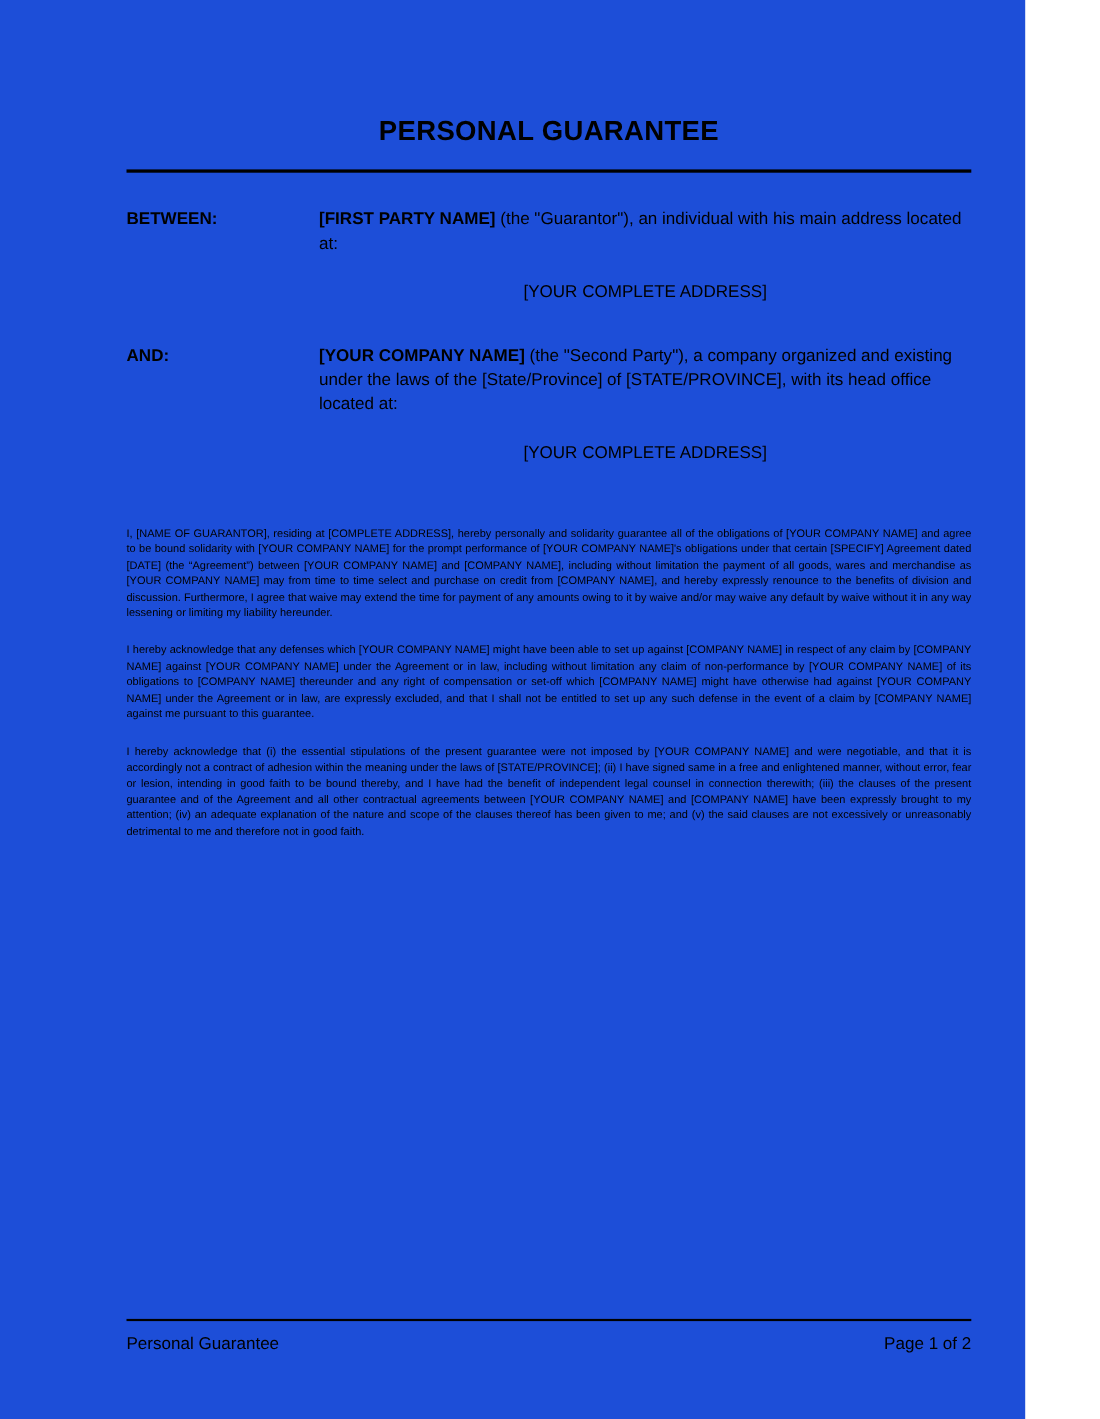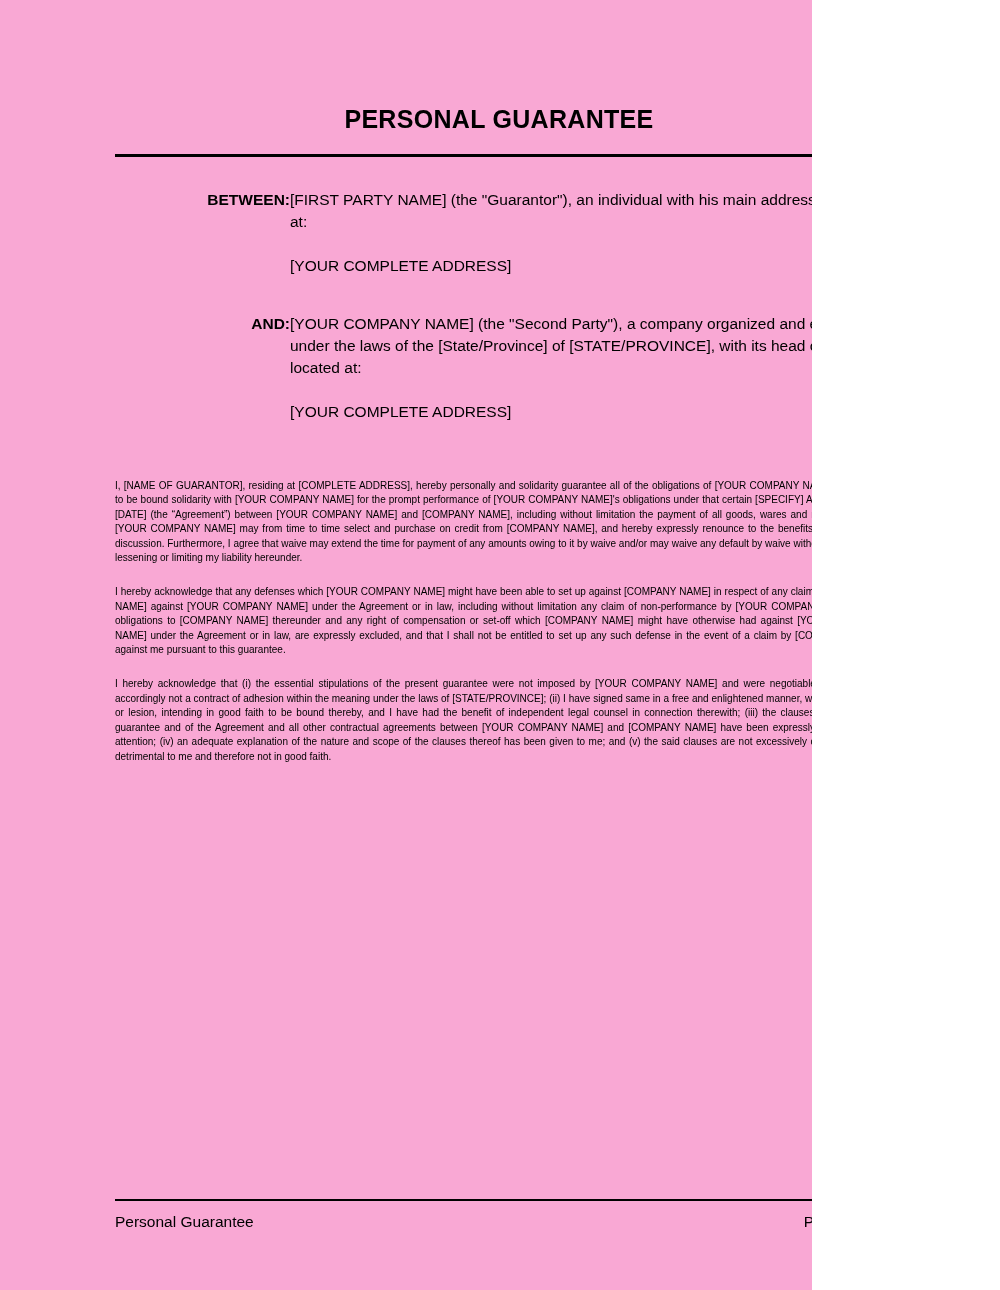--- a/index.html
+++ b/index.html
@@ -6,23 +6,23 @@
     margin: 0;
     padding: 0;
     background: #ffffff;
   }
   body {
     font-family: "Liberation Sans", sans-serif;
     color: #000000;
   }
   .page {
     position: relative;
-    width: 812px;
+    width: 932px;
     height: 1290px;
-    background: #f9a8d4;
+    background: #1d4ed8;
     box-sizing: border-box;
     overflow: hidden;
   }
   .content {
     position: absolute;
     left: 115px;
     top: 0;
     width: 768px;
   }
 
@@ -59,32 +59,32 @@
   }
   .party-block.second {
     margin-top: 36px;
   }
   .party-label {
     width: 175px;
     flex: 0 0 175px;
     font-size: 15.5px;
     font-weight: bold;
     line-height: 1.42;
-    text-align: right;
   }
   .party-body {
     flex: 1 1 auto;
     font-size: 15.5px;
     line-height: 1.42;
   }
   .party-body .lead {
-    font-weight: normal;
+    font-weight: bold;
   }
   .party-address {
     margin-top: 22px;
+    text-align: center;
   }
 
   
   .body-copy {
     margin-top: 56px;
   }
   .body-copy p {
     font-size: 10px;
     line-height: 1.46;
     text-align: justify;

